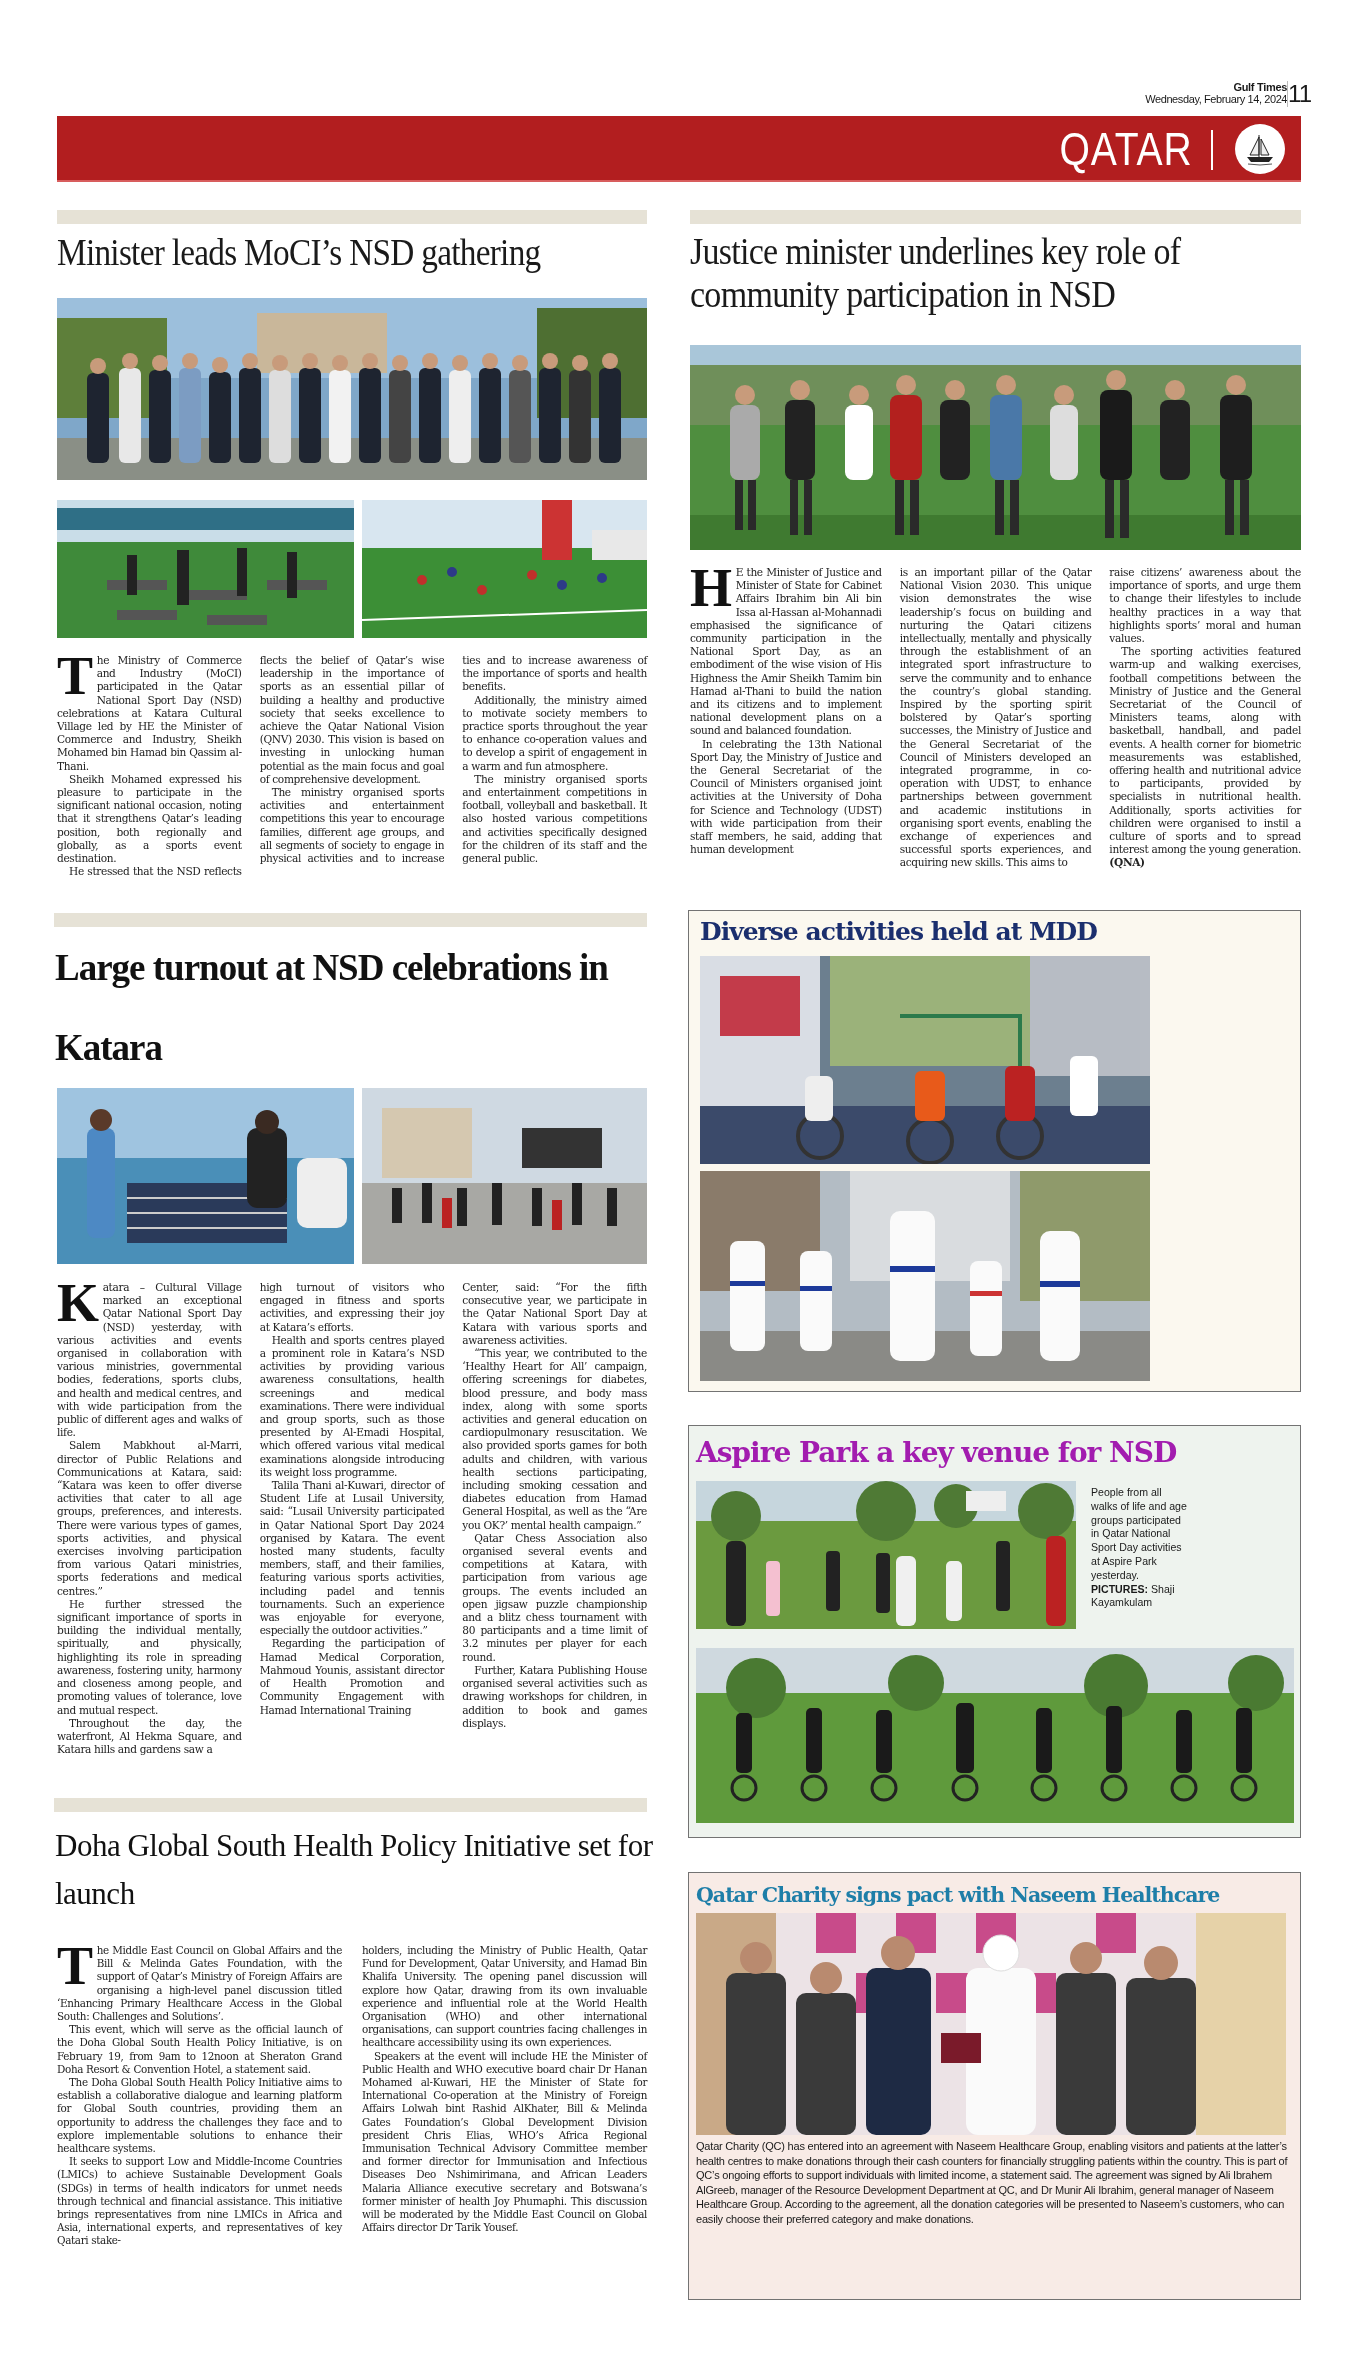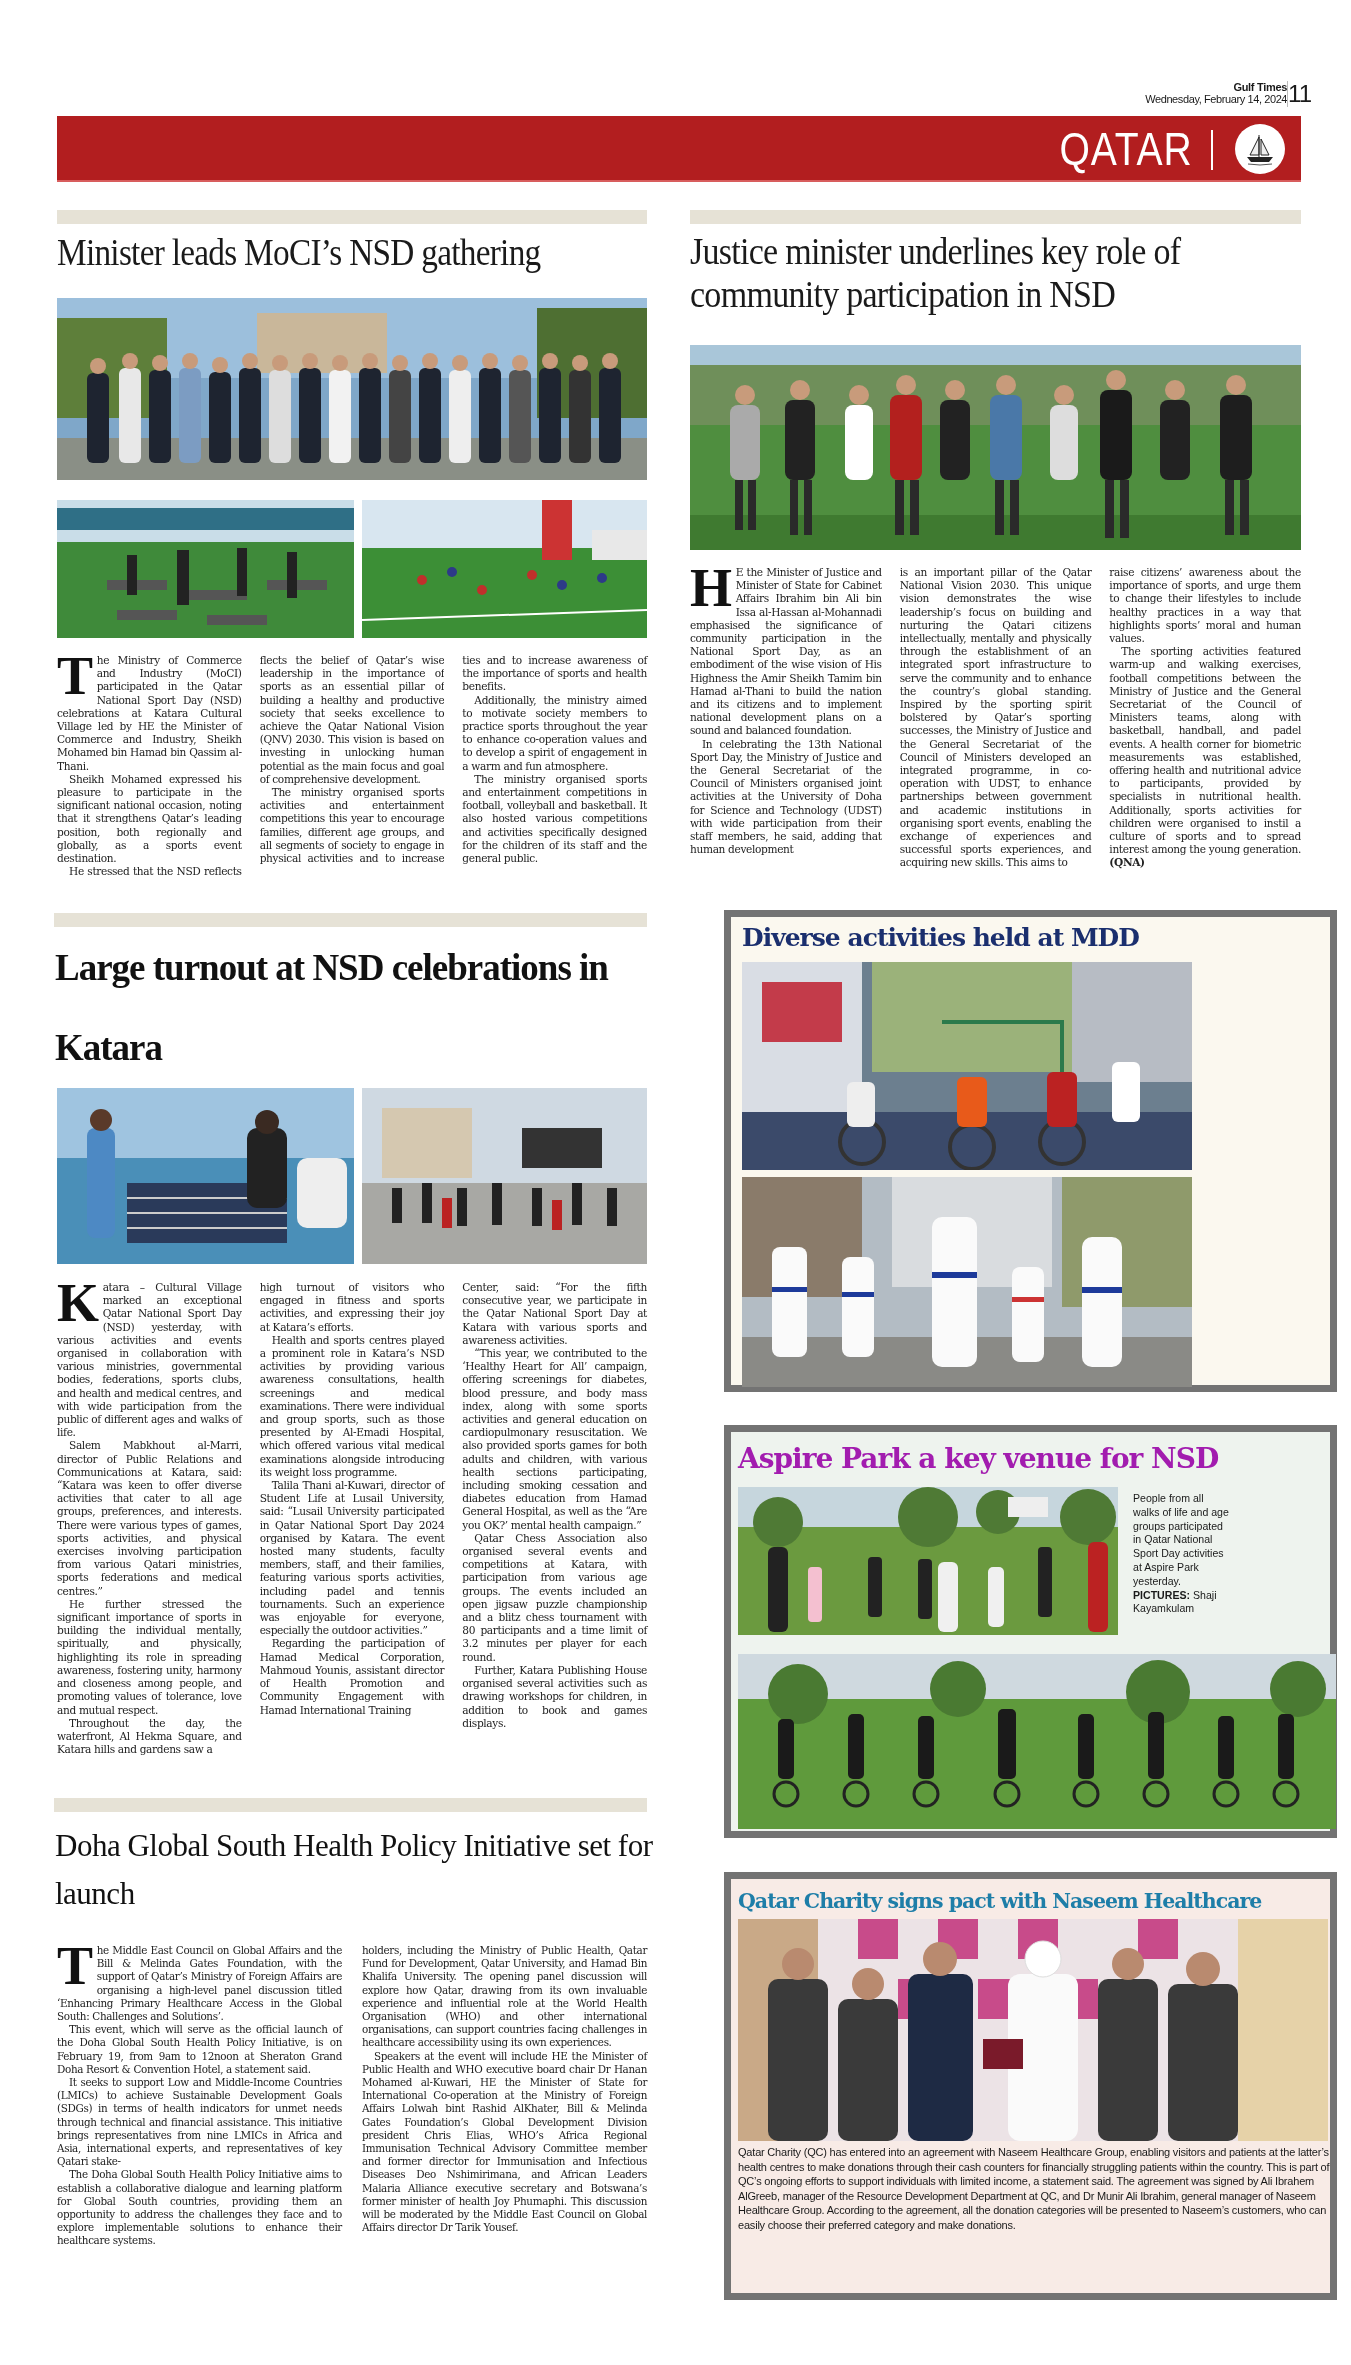--- a/index.html
+++ b/index.html
@@ -32,21 +32,21 @@
   .photo svg { width: 100%; height: 100%; display: block; }
 
   
   .cols { position: absolute; display: flex; gap: 18px; }
   .col { flex: 1; font-family: "DejaVu Serif", serif; font-size: 10.6px; line-height: 13.2px; text-align: justify; hyphens: auto; color: #222; letter-spacing: -0.35px; }
   .col p { text-indent: 12px; }
   .col p.first { text-indent: 0; }
   .dropcap { float: left; font-family: "Liberation Serif", serif; font-weight: bold; font-size: 54px; line-height: 40px; margin: 2px 4px 0 0; color: #111; }
 
   
-  .box { position: absolute; border: 7px solid #737373; margin-left: 36px; }
+  .box { position: absolute; border: 1px solid #737373; }
   .box-title { position: absolute; font-family: "DejaVu Serif", serif; font-weight: bold; letter-spacing: -1px; white-space: nowrap; }
   .box-cap { position: absolute; font-family: "Liberation Sans", sans-serif; color: #1a1a1a; }
   .box-cap b { font-weight: bold; }
   .wide-cap { position: absolute; font-family: "Liberation Sans", sans-serif; font-size: 11px; line-height: 14.5px; color: #1a1a1a; letter-spacing: -0.2px; }
 </style>
 </head>
 <body>
 
 <div class="folio">
   <div class="folio-text">
@@ -307,22 +307,22 @@
   </div>
 </div>
 
 <div class="rule" style="left:54px; top:1798px; width:593px;"></div>
 <h2 class="hl-reg" style="left:55px; top:1822px; width:600px; font-size:31px; line-height:48px;">Doha Global South Health Policy Initiative set for launch</h2>
 
 <div class="cols" style="left:57px; top:1944px; width:590px; gap:20px;">
   <div class="col" style="font-size:10.4px;">
     <p class="first"><span class="dropcap">T</span><span>he Middle East Council on Global Affairs and the Bill &amp; Melinda Gates Foundation, with the support of Qatar’s Ministry of Foreign Affairs are organising a high-level panel discussion titled ‘Enhancing Primary Healthcare Access in the Global South: Challenges and Solutions’.</span></p>
     <p>This event, which will serve as the official launch of the Doha Global South Health Policy Initiative, is on February 19, from 9am to 12noon at Sheraton Grand Doha Resort &amp; Convention Hotel, a statement said.</p>
+    <p>The Doha Global South Health Policy Initiative aims to establish a collaborative dialogue and learning platform for Global South countries, providing them an opportunity to address the challenges they face and to explore implementable solutions to enhance their healthcare systems.</p>
     <p>It seeks to support Low and Middle-Income Countries (LMICs) to achieve Sustainable Development Goals (SDGs) in terms of health indicators for unmet needs through technical and financial assistance. This initiative brings representatives from nine LMICs in Africa and Asia, international experts, and representatives of key Qatari stake-</p>
-    <p>The Doha Global South Health Policy Initiative aims to establish a collaborative dialogue and learning platform for Global South countries, providing them an opportunity to address the challenges they face and to explore implementable solutions to enhance their healthcare systems.</p>
   </div>
   <div class="col" style="font-size:10.4px;">
     <p class="first">holders, including the Ministry of Public Health, Qatar Fund for Development, Qatar University, and Hamad Bin Khalifa University. The opening panel discussion will explore how Qatar, drawing from its own invaluable experience and influential role at the World Health Organisation (WHO) and other international organisations, can support countries facing challenges in healthcare accessibility using its own experiences.</p>
     <p>Speakers at the event will include HE the Minister of Public Health and WHO executive board chair Dr Hanan Mohamed al-Kuwari, HE the Minister of State for International Co-operation at the Ministry of Foreign Affairs Lolwah bint Rashid AlKhater, Bill &amp; Melinda Gates Foundation’s Global Development Division president Chris Elias, WHO’s Africa Regional Immunisation Technical Advisory Committee member and former director for Immunisation and Infectious Diseases Deo Nshimirimana, and African Leaders Malaria Alliance executive secretary and Botswana’s former minister of health Joy Phumaphi. This discussion will be moderated by the Middle East Council on Global Affairs director Dr Tarik Yousef.</p>
   </div>
 </div>
 
 <div class="box" style="left:688px; top:910px; width:613px; height:482px; background:#fbf8ef;">
   <div class="box-title" style="left:11px; top:6px; font-size:25px; color:#1b2f6e;">Diverse activities held at MDD</div>
   <div class="photo" style="left:11px; top:45px; width:450px; height:208px;">

